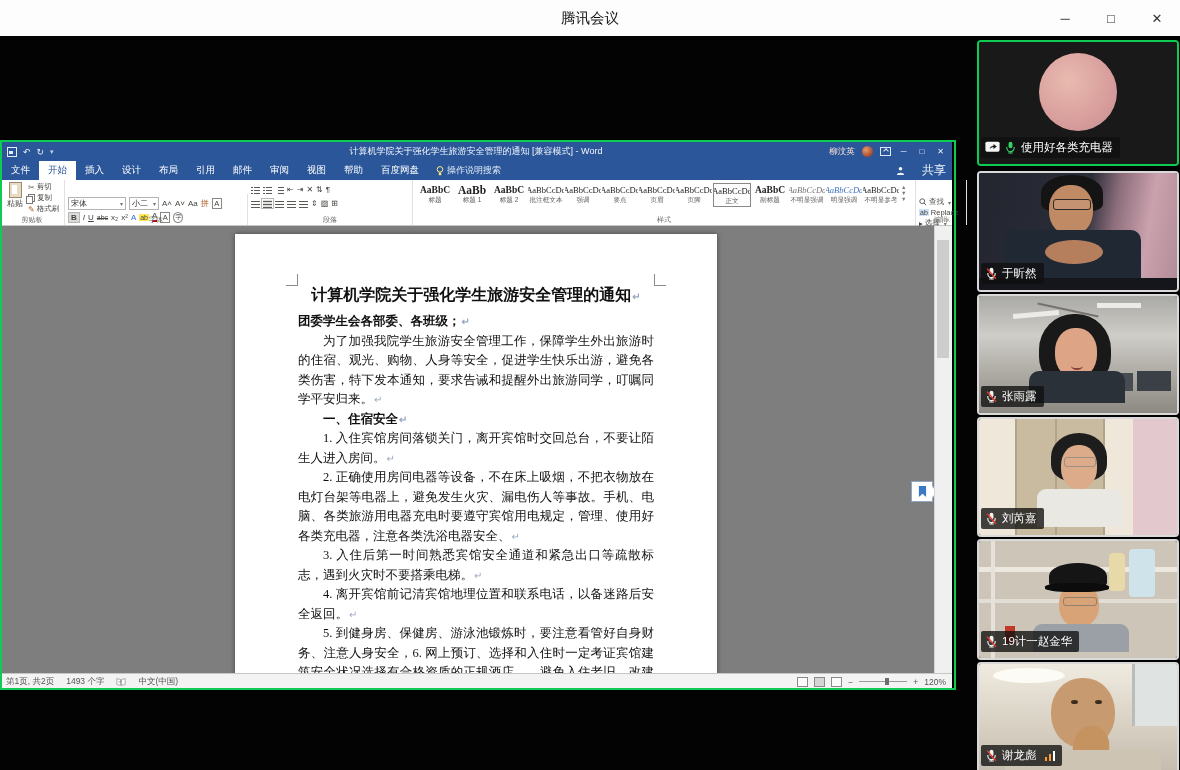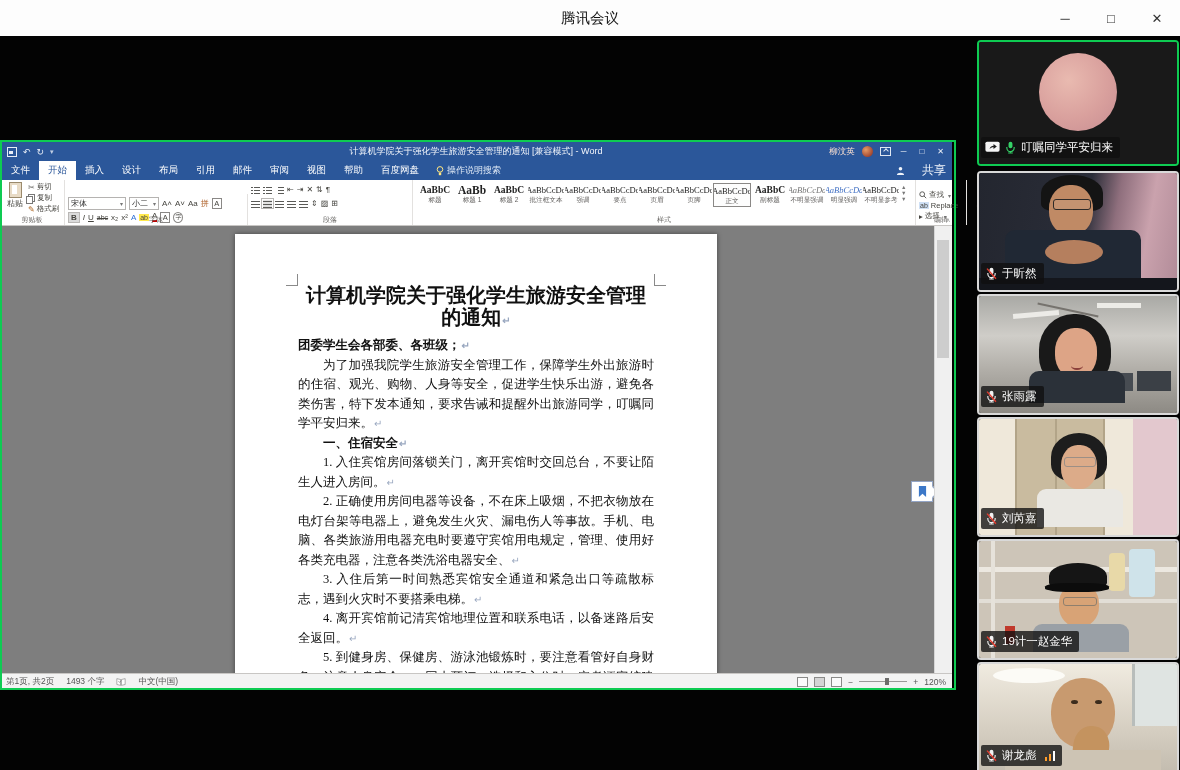--- a/index.html
+++ b/index.html
@@ -84,32 +84,32 @@
          padding-top:1px;overflow:hidden;}
   .sitem.selected{border:1px solid #8a8886;background:#fdfdfd;}
   .ss{font-family:"Liberation Serif",serif;font-size:8.5px;line-height:12px;white-space:nowrap;color:#222;}
   .ss.b10{font-weight:bold;font-size:9.5px;}
   .ss.b12{font-weight:bold;font-size:11.5px;}
   .ss.blue{color:#4472c4;font-style:italic;}
   .ss.grayi{color:#777;font-style:italic;}
   .sl{font-size:6.6px;color:#5f5d5b;white-space:nowrap;}
   .sarr{display:flex;flex-direction:column;justify-content:space-between;padding:1px 0 1px 2px;
         font-size:5.5px;color:#777;}
-  .g-edit{width:44px;display:flex;flex-direction:column;gap:1px;padding-top:10px;}
+  .g-edit{width:44px;display:flex;flex-direction:column;gap:1px;padding-top:17px;}
   .erow{display:flex;align-items:center;gap:2px;font-size:7.5px;color:#45443f;white-space:nowrap;}
   .g-save{width:40px;display:flex;flex-direction:column;align-items:center;padding-top:3px;}
   .savetxt{font-size:6.8px;color:#45443f;line-height:8px;text-align:center;}
   .ribpin{position:absolute;right:2px;bottom:1px;font-size:7px;color:#888;}
   
   .doc{position:relative;height:447px;background:#7e7e7e;overflow:hidden;}
   .page{position:absolute;left:235px;top:8px;width:482px;height:460px;background:#fff;
         box-shadow:0 0 5px rgba(0,0,0,.45);}
   .pinner{position:absolute;left:63px;right:63px;top:50px;font-family:"Liberation Serif",serif;
           font-size:12.5px;line-height:19.5px;color:#101010;text-align:justify;}
-  .dtitle{text-align:center;font-weight:bold;font-size:20px;margin:0 0 4px 0;line-height:22px;}
+  .dtitle{text-align:center;font-weight:bold;font-size:16px;margin:0 0 4px 0;line-height:22px;}
   .pinner p{margin:0;}
   .bold{font-weight:bold;}
   .ind{text-indent:2em;}
   .pm:after{content:"↵";color:#9aa8c0;font-size:10px;margin-left:1px;}
   .cmark{position:absolute;width:11px;height:11px;}
   .cm-l{left:51px;top:40px;border-right:1px solid #8a8a8a;border-bottom:1px solid #8a8a8a;}
   .cm-r{right:51px;top:40px;border-left:1px solid #8a8a8a;border-bottom:1px solid #8a8a8a;}
   .vscroll{position:absolute;right:0;top:0;bottom:0;width:17px;background:#f0f0f0;border-left:1px solid #d6d6d6;}
   .vthumb{position:absolute;left:2px;top:14px;width:12px;height:118px;background:#cdcdcd;}
   .bkmark{position:absolute;right:19px;top:255px;width:20px;height:19px;background:#fff;
@@ -495,21 +495,21 @@
             <path d="M5.5 9.5 C5.8 6.8 7.8 5.4 10.2 5.3 L10.2 3.4 L14.2 6.4 L10.2 9.4 L10.2 7.3 C8.3 7.3 6.8 8 5.5 9.5 Z" fill="#1e1e1e"></path>
           </svg>
         <span class="micwrap">
             <svg width="13" height="13" viewBox="0 0 16 16">
               <rect x="5.6" y="1" width="4.8" height="8" rx="2.4" fill="#35d167"></rect>
               <path d="M3.5 7.5 v1 a4.5 4.5 0 0 0 9 0 v-1" fill="none" stroke="#35d167" stroke-width="1.4"></path>
               <line x1="8" y1="13" x2="8" y2="14.6" stroke="#35d167" stroke-width="1.4"></line>
               <line x1="5.2" y1="14.8" x2="10.8" y2="14.8" stroke="#35d167" stroke-width="1.4"></line>
             </svg>
           </span>
-        <span>叮嘱同学平安归来</span>
+        <span>使用好各类充电器</span>
       </div>
     </div>
 
     <div class="tile t2">
       <div class="scene s2">
         <div class="d hair"></div>
         <div class="d face"></div>
         <div class="d glasses"></div>
         <div class="d body"></div>
         <div class="d hands"></div>

